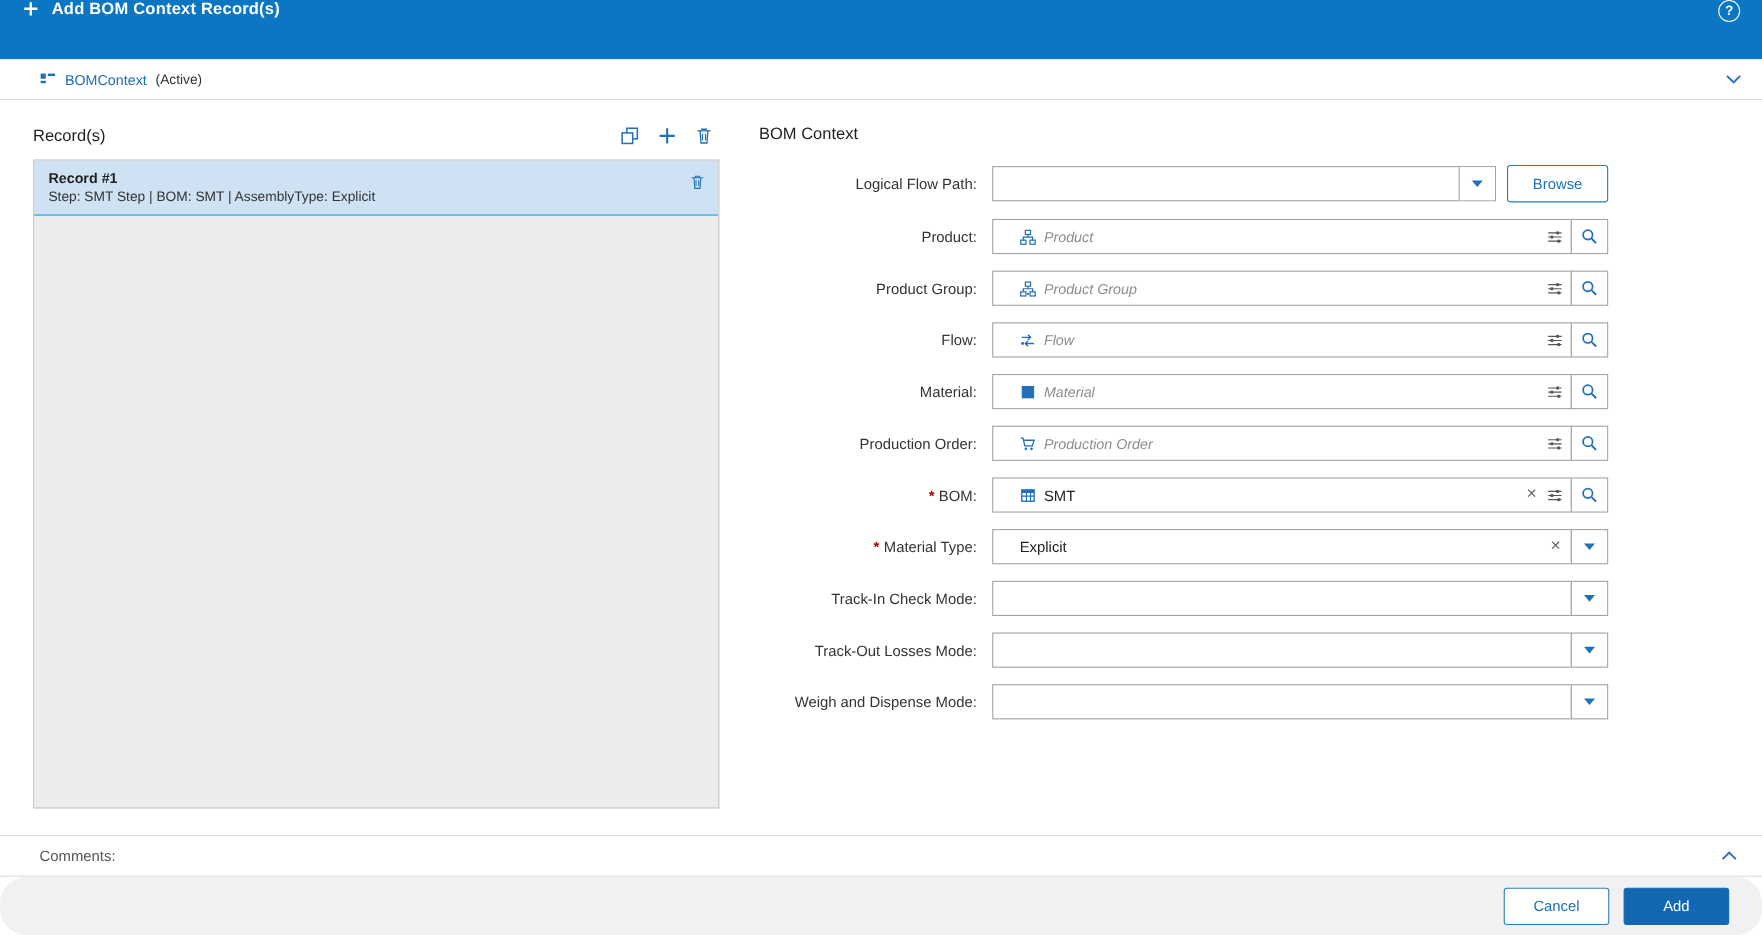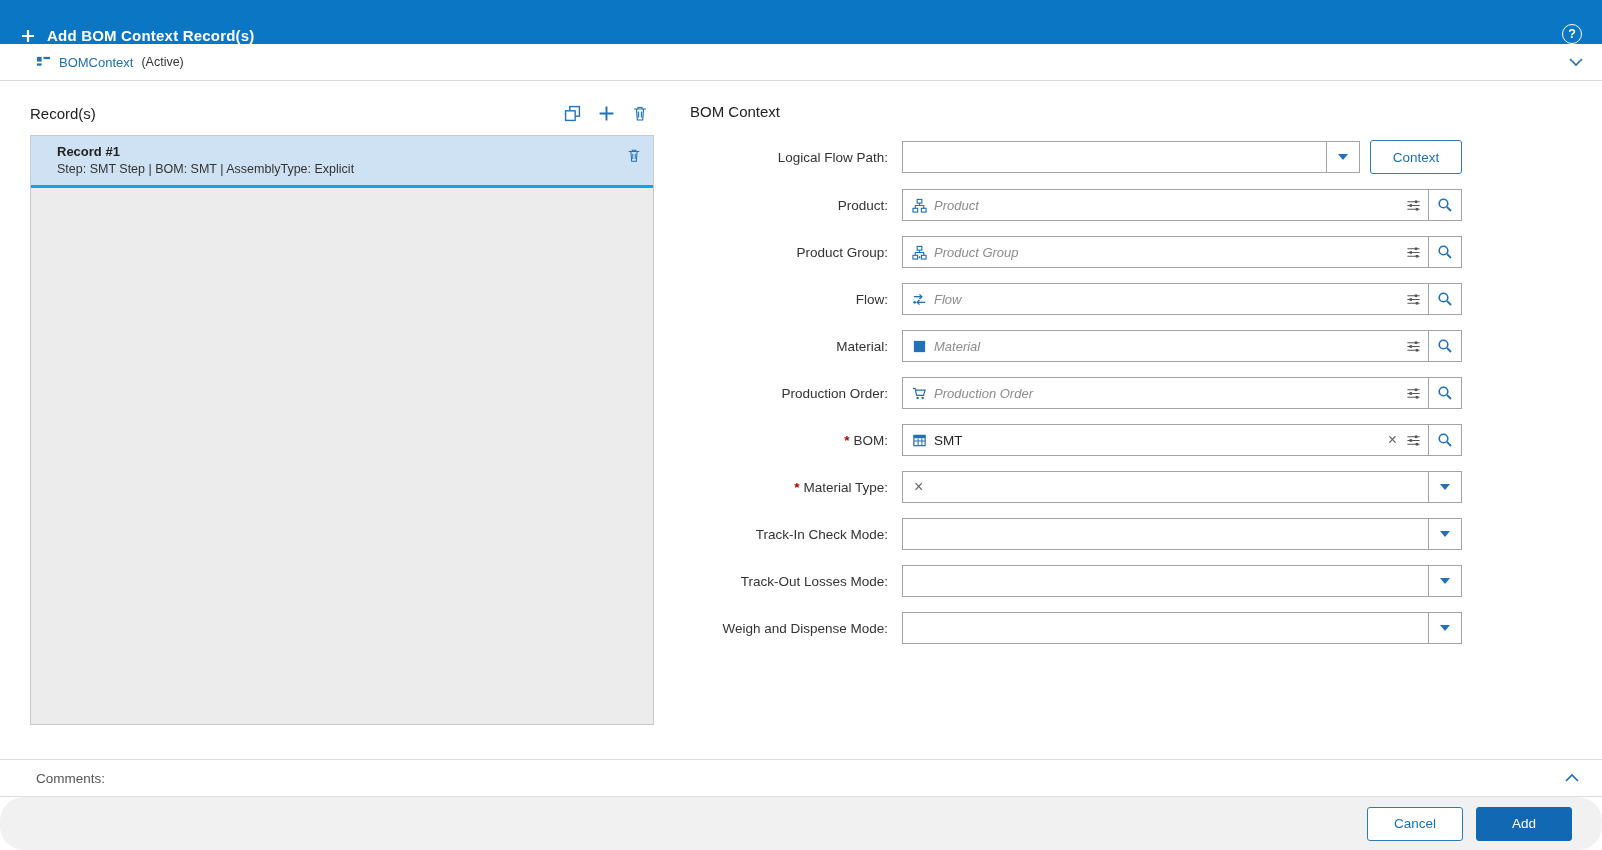--- a/index.html
+++ b/index.html
@@ -4,21 +4,21 @@
 <style>
   * { box-sizing: border-box; }
   html,body { margin:0; padding:0; }
   body {
     font-family: "Liberation Sans", "DejaVu Sans", sans-serif;
     font-size: 13px; color:#333; background:#fff;
   }
   .app { width:1602px; height:850px; display:flex; flex-direction:column; background:#fff; overflow:hidden; }
 
   
-  .titlebar { height:44px; flex:none; background:#0b76c4; display:flex; align-items:flex-end; padding:0 20px; gap:11px; }
+  .titlebar { height:54px; flex:none; background:#0b76c4; display:flex; align-items:flex-start; padding:0 20px; gap:11px; }
   .titlebar h1 { font-size:15px; font-weight:600; color:#fff; margin:0; letter-spacing:.2px; }
   .t-plus { display:flex; align-items:center; }
   .help-badge { margin-left:auto; width:20px; height:20px; border:1.6px solid #fff; border-radius:50%;
     color:#fff; font-size:12.5px; font-weight:700; display:flex; align-items:center; justify-content:center; cursor:pointer; }
 
   
   .contextbar { height:37px; flex:none; background:#fff; border-bottom:1px solid #d8d8d8;
     display:flex; align-items:center; padding:0 18px 0 36px; gap:8px; }
   .ctx-name { color:#1b6fb5; font-size:13px; cursor:pointer; }
   .ctx-status { color:#333; font-size:12.5px; }
@@ -27,35 +27,35 @@
   
   .main { flex:1; min-height:0; display:flex; padding:16px 30px 0 30px; gap:36px; background:#fff; }
   h2 { font-size:15px; font-weight:400; color:#222; margin:0; }
 
   
   .records { width:624px; flex:none; display:flex; flex-direction:column; }
   .records-header { display:flex; justify-content:space-between; align-items:center; height:32px; }
   .rec-tools { display:flex; align-items:center; gap:17px; padding-right:6px; }
   .tool { cursor:pointer; display:flex; align-items:center; color:#2170b8; }
   .record-list { height:590px; flex:none; margin-top:6px; border:1px solid #c9c9c9; background:#ececec; overflow:hidden; }
-  .record-item { background:#cfe2f4; border-bottom:3px solid #0ea5e9; padding:8px 12px 9px 26px;
+  .record-item { background:#cfe2f4; border-bottom:1px solid #0ea5e9; padding:8px 12px 9px 13px;
     display:flex; justify-content:space-between; align-items:flex-start; cursor:pointer; }
   .rec-title { font-weight:700; font-size:13px; color:#222; margin-bottom:3px; }
   .rec-sub { font-size:12.5px; color:#333; }
   .rec-trash { color:#2170b8; cursor:pointer; margin-top:4px; }
 
   
   .formpanel { flex:1; min-width:0; }
   .formpanel h2 { margin:6px 0 20px 0; }
   .frow { display:flex; align-items:center; margin-bottom:15px; }
   .flabel { width:212px; flex:none; text-align:right; padding-right:14px; color:#333; font-size:13.5px; }
   .req { color:#b00000; font-weight:700; margin-right:4px; }
   .ctl { flex:1; display:flex; align-items:center; max-width:560px; }
   .input-wrap { flex:1; min-width:0; display:flex; align-items:center; gap:7px;
-    height:32px; border:1px solid #a3a3a3; background:#fff; padding:0 7px 0 9px; }
+    height:32px; border:1px solid #a3a3a3; background:#fff; padding:0 7px 0 24px; }
   .ph { flex:1; font-style:italic; color:#8c8c8c; font-size:13px; overflow:hidden; white-space:nowrap; }
   .val { flex:1; color:#222; font-size:13.5px; overflow:hidden; white-space:nowrap; }
   .clear-x { color:#666; font-size:16px; line-height:1; cursor:pointer; padding:0 2px; }
   .sq-btn { width:34px; height:32px; flex:none; margin-left:-1px; border:1px solid #a3a3a3; background:#fff;
     display:flex; align-items:center; justify-content:center; cursor:pointer; padding:0; }
   .arrow-tri { width:0; height:0; border-left:5px solid transparent; border-right:5px solid transparent;
     border-top:6px solid #2170b8; }
   .combo { flex:1; display:flex; align-items:stretch; height:32px; border:1px solid #a3a3a3; background:#fff; }
   .combo-fill { flex:1; }
   .combo-arrow { width:33px; border-left:1px solid #a3a3a3; display:flex; align-items:center; justify-content:center;
@@ -155,21 +155,21 @@
 
       <div class="frow">
         <label class="flabel"><span>Logical Flow Path:</span></label>
         <div class="ctl">
           <div class="combo">
             <div class="combo-fill"></div>
             <div class="combo-arrow">
                 <span class="arrow-tri"></span>
               </div>
           </div>
-          <button class="browse-btn">Context</button>
+          <button class="browse-btn">Browse</button>
         </div>
       </div>
 
       <div class="frow">
         <label class="flabel"><span>Product:</span></label>
         <div class="ctl">
           <div class="input-wrap">
             <span class="fld-icon">
               <svg width="15" height="15" viewBox="0 0 16 16" fill="none" stroke="currentColor" stroke-width="1.2">
                   <rect x="5.5" y="1.5" width="5" height="4"></rect>
@@ -347,20 +347,21 @@
                 <line x1="10" y1="10" x2="14" y2="14" stroke="#2170b8" stroke-width="1.8"></line>
               </svg>
           </button>
         </div>
       </div>
 
       <div class="frow">
         <label class="flabel"><span class="req">*</span><span>Material Type:</span></label>
         <div class="ctl">
           <div class="input-wrap">
+            <span class="val">Explicit</span>
             <span class="clear-x">×</span>
           </div>
           <button class="sq-btn">
               <span class="arrow-tri"></span>
             </button>
         </div>
       </div>
 
       <div class="frow">
         <label class="flabel"><span>Track-In Check Mode:</span></label>

